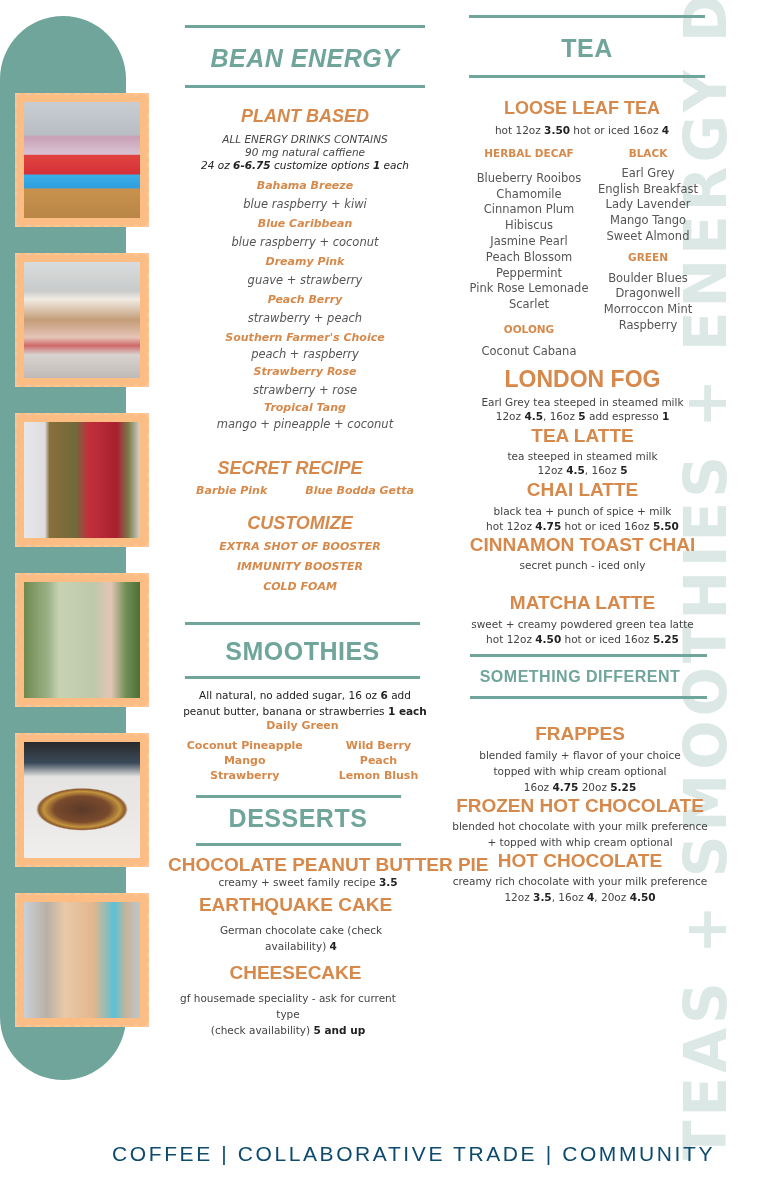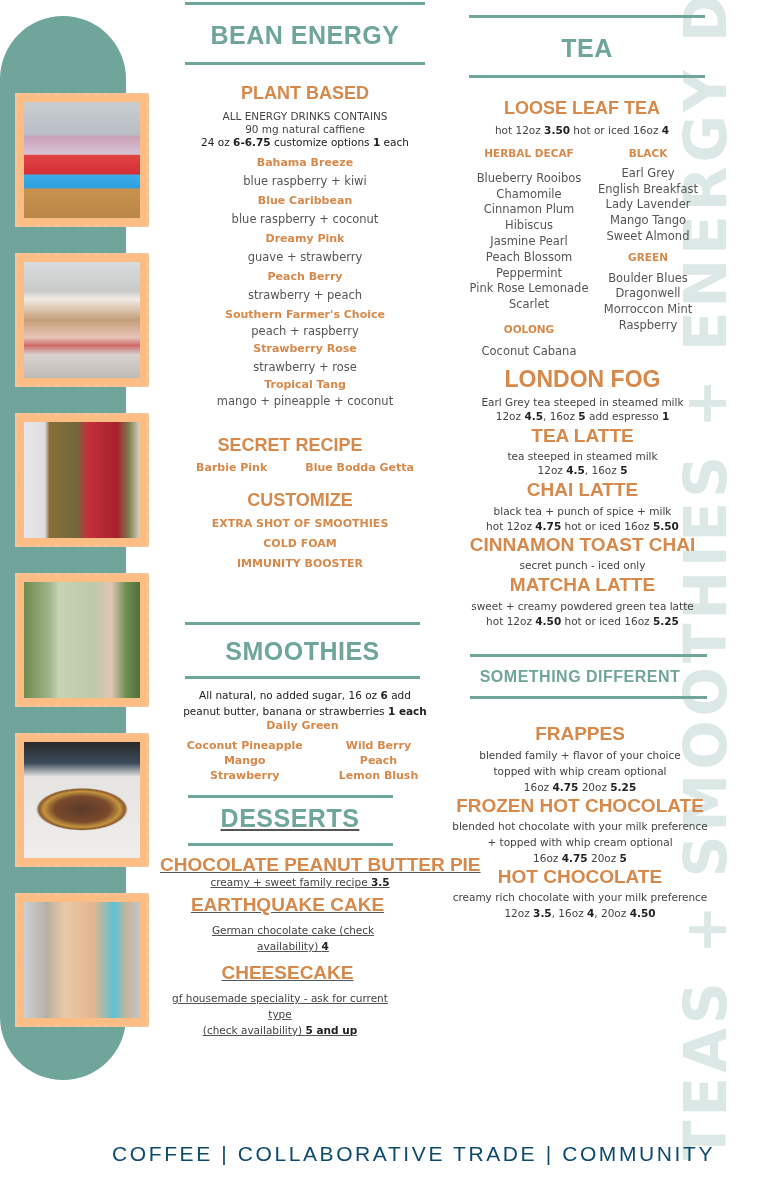--- a/index.html
+++ b/index.html
@@ -64,21 +64,21 @@
 </div>
 <div class="photo" style="top:733px">
   <div class="ph" style="background:radial-gradient(ellipse 60% 28% at 50% 58%,#5a3a2a 0%,#7a4a2c 40%,#c4943e 55%,#8b5a2e 62%,transparent 66%),linear-gradient(180deg,#2a2a2a 0%,#3a4a5a 18%,#e6e4e2 30%,#efeeec 100%);"></div>
 </div>
 <div class="photo" style="top:893px">
   <div class="ph" style="background:linear-gradient(90deg,#c9d0d6 0%,#b9b0a4 20%,#e8c9a8 35%,#e2b68e 60%,#5bc1d6 78%,#c8b49a 88%,#bfc6cc 100%);"></div>
 </div>
 
 <div class="vertical">TEAS + SMOOTHIES + ENERGY DRINKS</div>
 
-<div class="col" style="left:185px; top:2px; width:240px;">
+<div class="col" style="left:185px; top:25px; width:240px;font-style:italic;">
   <div class="rule"></div>
   <div class="sec-title" style="font-size:25px; margin-top:16px;">BEAN ENERGY</div>
   <div class="rule" style="margin-top:12px;"></div>
   <div class="sub-title" style="font-size:18px; margin-top:18px;">PLANT BASED</div>
   <div class="small" style="margin-top:6px; line-height:13px;">
     <div>ALL ENERGY DRINKS CONTAINS</div>
     <div>90 mg natural caffiene</div>
     <div style="color:#222;"><span>24 oz </span><b>6-6.75</b><span> customize options </span><b>1</b><span> each</span></div>
   </div>
   <div style="margin-top:4px; line-height:19px;">
@@ -98,23 +98,23 @@
     <div class="item-desc">mango + pineapple + coconut</div>
   </div>
 
   <div class="sub-title" style="font-size:18px; margin-top:24px; margin-left:-30px;">SECRET RECIPE</div>
   <div style="display:flex; justify-content:center; gap:38px; margin-top:5px;">
     <span class="item-name">Barbie Pink</span>
     <span class="item-name">Blue Bodda Getta</span>
   </div>
   <div class="sub-title" style="font-size:18px; margin-top:16px; margin-left:-10px;">CUSTOMIZE</div>
   <div style="line-height:20px; margin-top:3px; margin-left:-10px;">
-    <div class="item-name">EXTRA SHOT OF SMOOTHIES</div>
+    <div class="item-name">EXTRA SHOT OF BOOSTER</div>
+    <div class="item-name">IMMUNITY BOOSTER</div>
     <div class="item-name">COLD FOAM</div>
-    <div class="item-name">IMMUNITY BOOSTER</div>
   </div>
 </div>
 
 <div class="col" style="left:185px; top:622px; width:235px;">
   <div class="rule"></div>
   <div class="sec-title" style="font-size:25px; margin-top:12px;">SMOOTHIES</div>
   <div class="rule" style="margin-top:10px;"></div>
   <div class="small" style="margin-top:8px; line-height:16px; color:#222; margin-left:-5px; width:250px;">
     <div><span>All natural, no added sugar, 16 oz </span><b>6</b><span> add</span></div>
     <div><span>peanut butter, banana or strawberries </span><b>1 each</b></div>
@@ -127,21 +127,21 @@
       <div class="item-name">Strawberry</div>
     </div>
     <div>
       <div class="item-name">Wild Berry</div>
       <div class="item-name">Peach</div>
       <div class="item-name">Lemon Blush</div>
     </div>
   </div>
 </div>
 
-<div class="col" style="left:160px; top:795px; width:280px;text-decoration:underline;">
+<div class="col" style="left:168px; top:795px; width:280px;">
   <div class="rule" style="margin-left:28px; width:205px;"></div>
   <div class="sec-title" style="font-size:25px; margin-top:6px; margin-left:-20px;">DESSERTS</div>
   <div class="rule" style="margin-left:28px; width:205px; margin-top:10px;"></div>
   <div class="sub-title" style="font-size:19px; margin-top:8px; white-space:nowrap;">CHOCOLATE PEANUT BUTTER PIE</div>
   <div class="small" style=""><span>creamy + sweet family recipe </span><b>3.5</b></div>
   <div class="sub-title" style="font-size:19px; margin-top:6px; margin-left:-25px;">EARTHQUAKE CAKE</div>
   <div class="small" style="margin-top:6px; line-height:16px; width:190px; margin-left:38px;"><span>German chocolate cake (check availability) </span><b>4</b></div>
   <div class="sub-title" style="font-size:19px; margin-top:8px; margin-left:-25px;">CHEESECAKE</div>
   <div class="small" style="margin-top:6px; line-height:16px; width:230px; margin-left:5px;">
     <div>gf housemade speciality - ask for current type</div>
@@ -195,42 +195,41 @@
   <div class="small" style="margin-top:2px; line-height:14px;">tea steeped in steamed milk</div>
   <div class="small" style="line-height:14px;"><span>12oz </span><b>4.5</b><span>, 16oz </span><b>5</b></div>
 
   <div class="sub-title" style="font-size:19px; margin-top:2px;">CHAI LATTE</div>
   <div class="small" style="margin-top:2px; line-height:16px;">black tea + punch of spice + milk</div>
   <div class="small" style="line-height:15px;"><span>hot 12oz </span><b>4.75</b><span> hot or iced 16oz </span><b>5.50</b></div>
 
   <div class="sub-title" style="font-size:19px; margin-top:0px; white-space:nowrap;">CINNAMON TOAST CHAI</div>
   <div class="small" style="margin-top:2px; line-height:14px;">secret punch - iced only</div>
 
-  <div class="sub-title" style="font-size:19px; margin-top:2px;">MATCHA LATTE</div>
+  <div class="sub-title" style="font-size:19px; margin-top:20px;">MATCHA LATTE</div>
   <div class="small" style="margin-top:2px; line-height:16px;">sweet + creamy powdered green tea latte</div>
   <div class="small" style="line-height:15px;"><span>hot 12oz </span><b>4.50</b><span> hot or iced 16oz </span><b>5.25</b></div>
 </div>
 
 <div class="col" style="left:445px; top:654px; width:270px;">
   <div class="rule" style="margin-left:25px; width:237px;"></div>
   <div class="sec-title" style="font-size:16px; margin-top:11px; white-space:nowrap;">SOMETHING DIFFERENT</div>
   <div class="rule" style="margin-left:25px; width:237px; margin-top:10px;"></div>
 
   <div class="sub-title" style="font-size:19px; margin-top:24px;">FRAPPES</div>
   <div class="small" style="margin-top:2px; line-height:16px;">
     <div>blended family + flavor of your choice</div>
     <div>topped with whip cream optional</div>
     <div><span>16oz </span><b>4.75</b><span> 20oz </span><b>5.25</b></div>
   </div>
 
   <div class="sub-title" style="font-size:19px; margin-top:0px; white-space:nowrap;">FROZEN HOT CHOCOLATE</div>
   <div class="small" style="margin-top:1px; line-height:16px;">
     <div>blended hot chocolate with your milk preference</div>
     <div>+ topped with whip cream optional</div>
-    <div><span>16oz </span><b>4.75</b><span> 20oz </span><b>5</b></div>
   </div>
 
   <div class="sub-title" style="font-size:19px; margin-top:0px;">HOT CHOCOLATE</div>
   <div class="small" style="margin-top:1px; line-height:16px;">
     <div>creamy rich chocolate with your milk preference</div>
     <div><span>12oz </span><b>3.5</b><span>, 16oz </span><b>4</b><span>, 20oz </span><b>4.50</b></div>
   </div>
 </div>
 
 <div class="footer">COFFEE | COLLABORATIVE TRADE | COMMUNITY</div>

